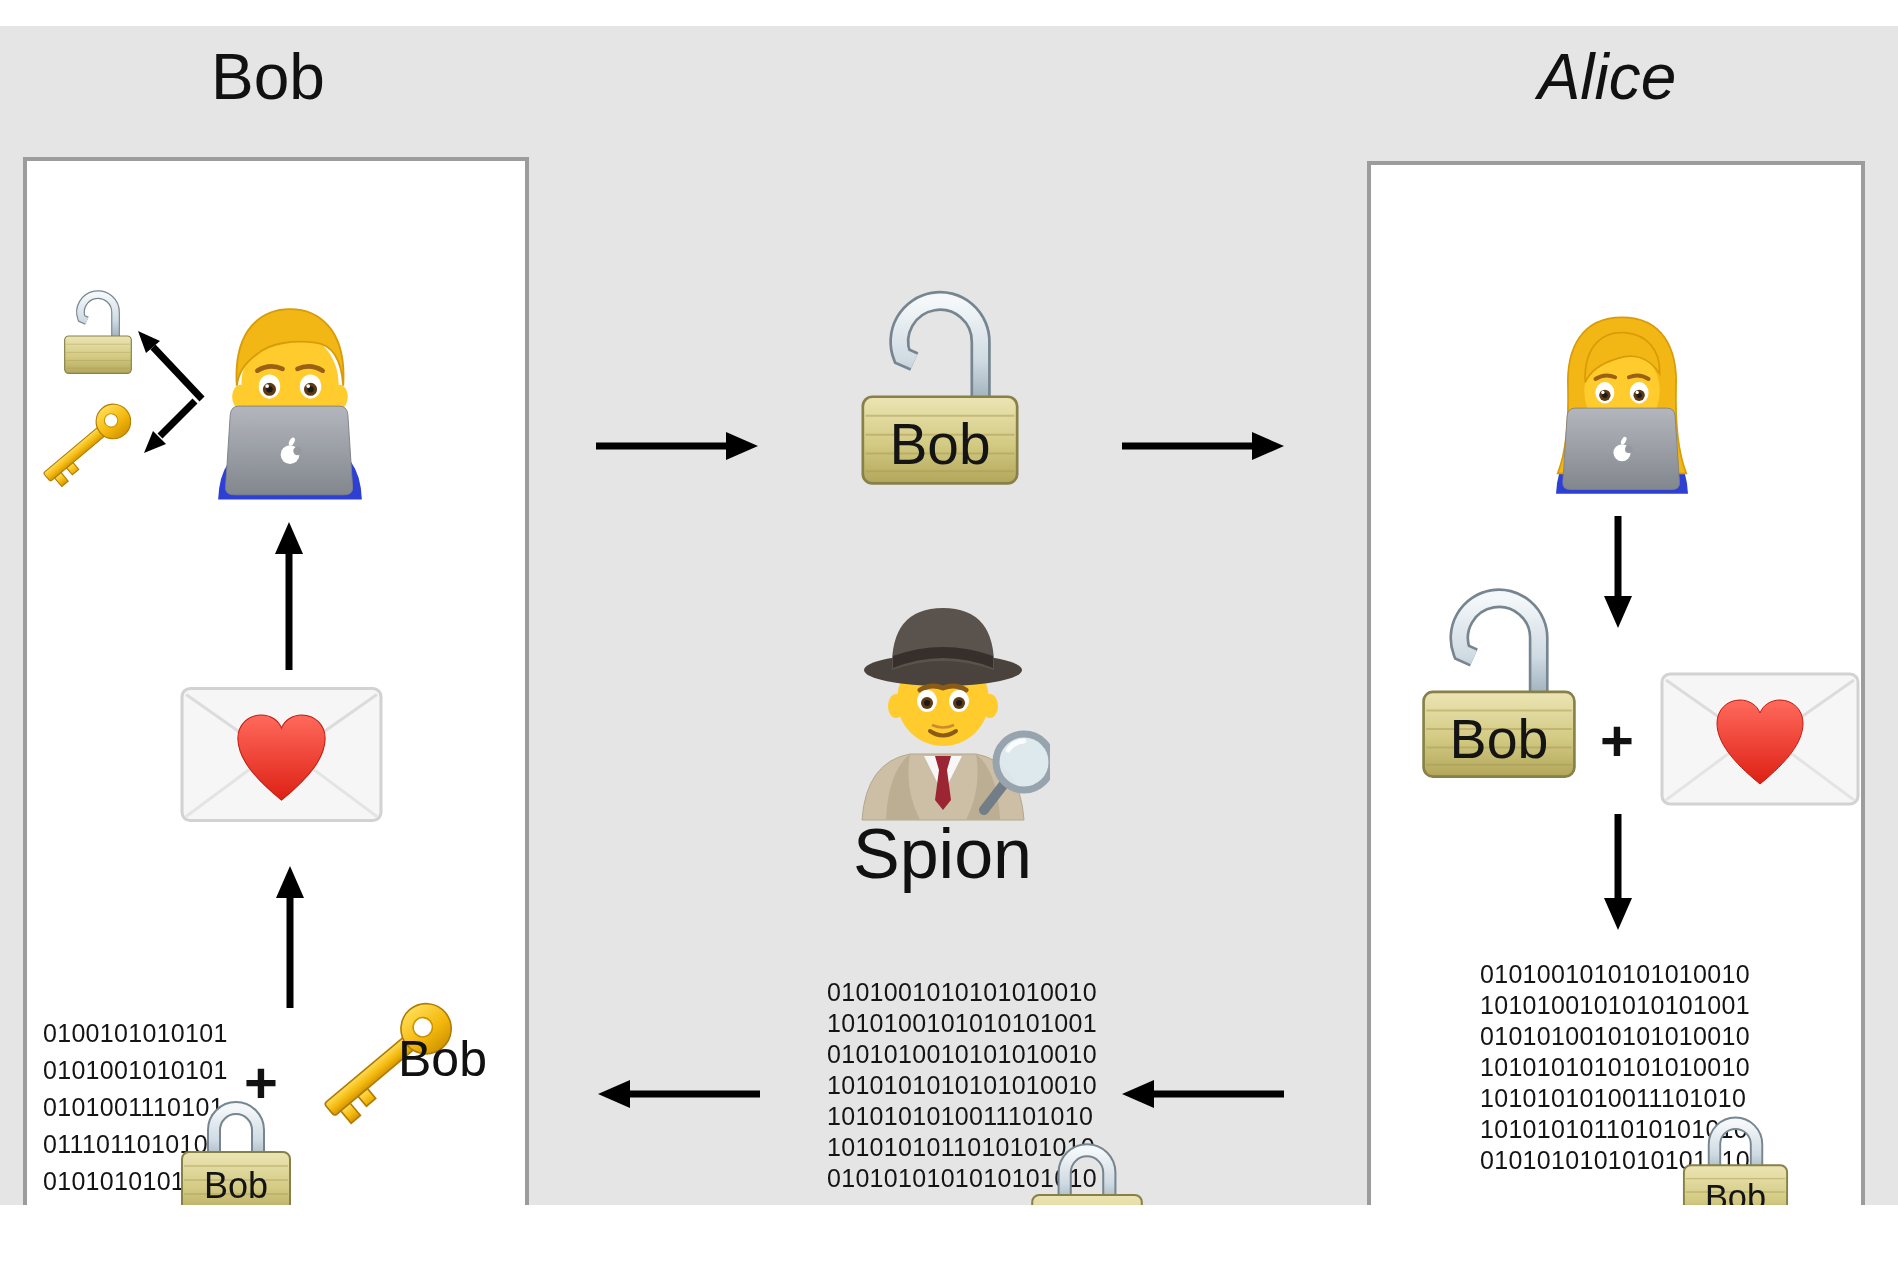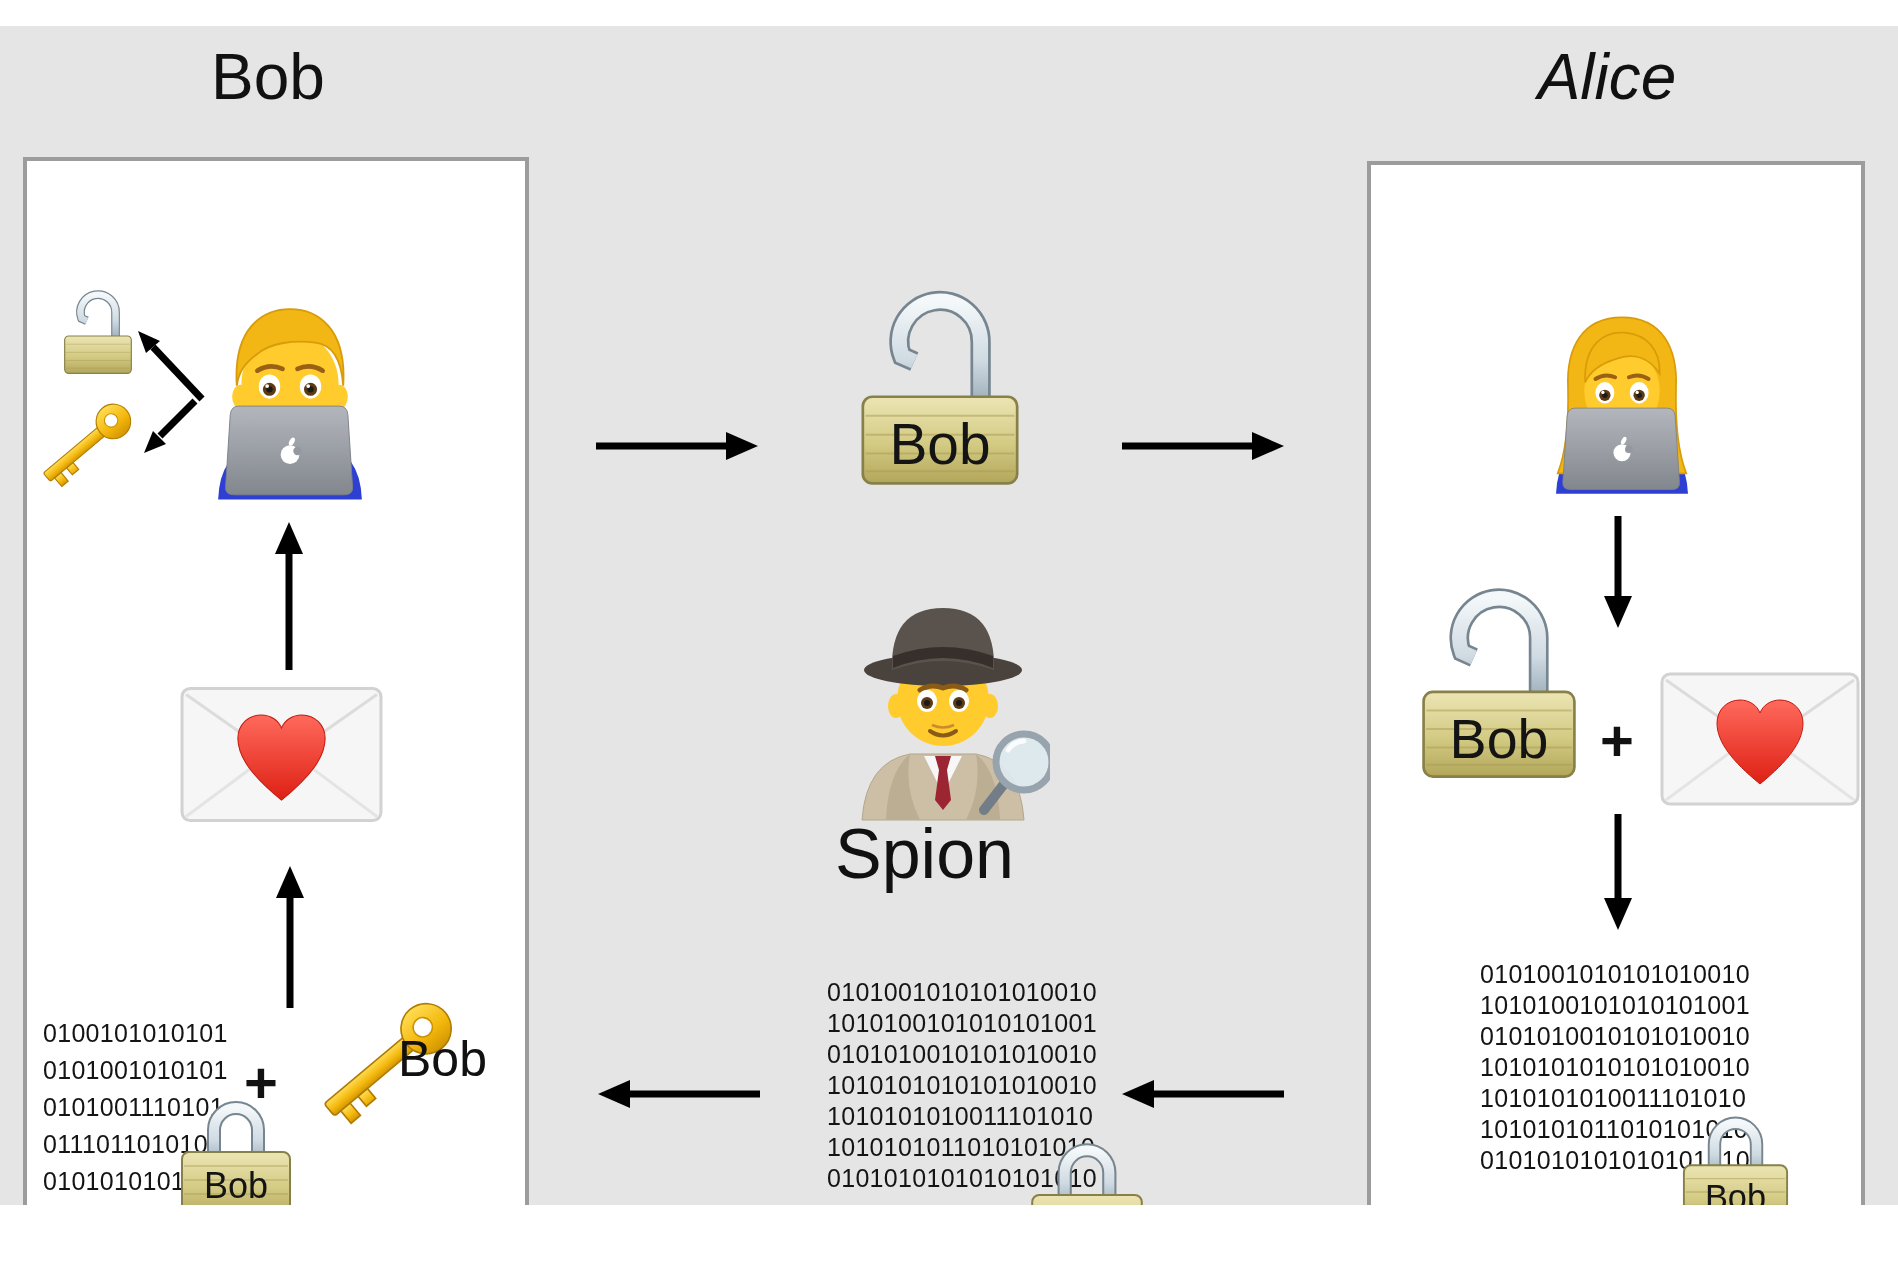--- a/index.html
+++ b/index.html
@@ -186,21 +186,21 @@
         <circle cx="123" cy="121" r="3" fill="#1b1b1b"></circle>
     </g>
     <path d="M96,143 q11,5 22,0" stroke="#c98b2d" stroke-width="2.5" fill="none"></path>
     <path d="M94,149 q13,9 26,0" stroke="#8a5a17" stroke-width="4" fill="none" stroke-linecap="round"></path>
     <g>
       <line x1="168" y1="202" x2="148" y2="228" stroke="#737d87" stroke-width="10" stroke-linecap="round"></line>
       <circle cx="188" cy="180" r="28" fill="#dde9ef" fill-opacity="0.92" stroke="#97a4ae" stroke-width="7"></circle>
       <path d="M172,168 a20,20 0 0 1 16,-9" stroke="#ffffff" stroke-width="5" fill="none" opacity="0.85" stroke-linecap="round"></path>
     </g>
   </svg>
-  <div class="abs" style="left:835px;top:788px;width:215px;text-align:left;font-size:70px;">Spion</div>
+  <div class="abs" style="left:835px;top:788px;width:215px;text-align:center;font-size:70px;">Spion</div>
 
   <div class="abs binary" style="left:827px;top:951px;width:290px;">0101001010101010010
 1010100101010101001
 0101010010101010010
 1010101010101010010
 1010101010011101010
 1010101011010101010
 0101010101010101010</div>
 
   <svg class="abs z3" style="left:1026px;top:1106px;" width="122" height="137" viewBox="0 0 120 135">

